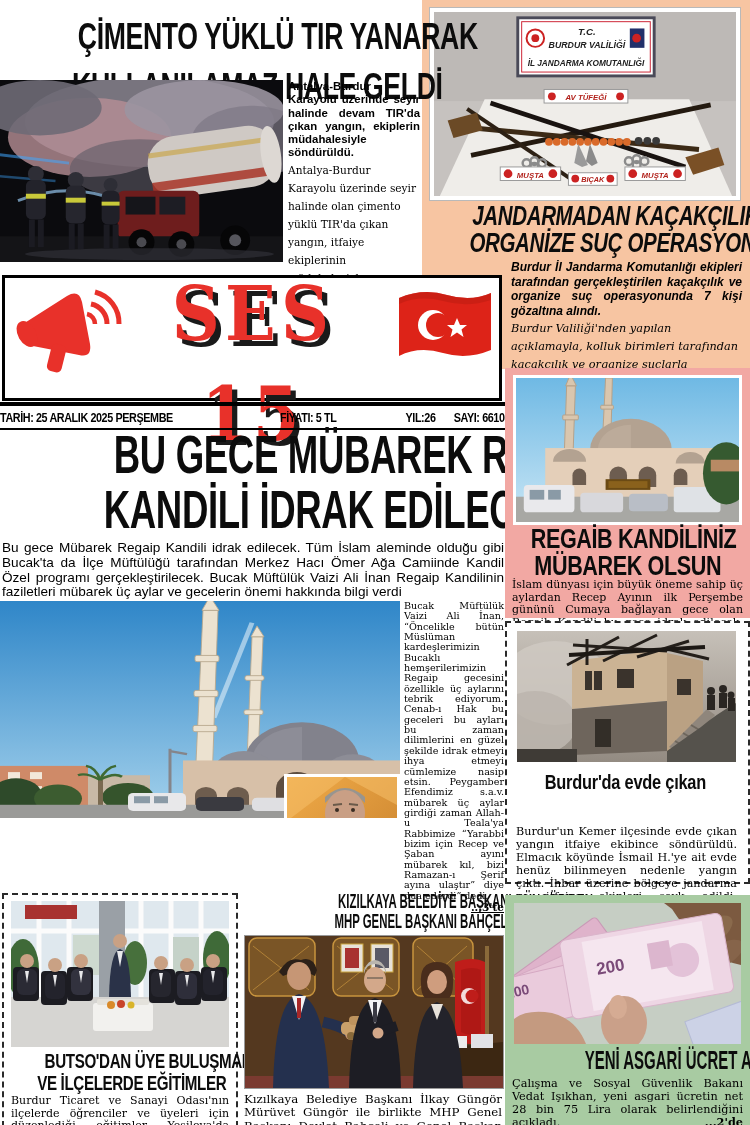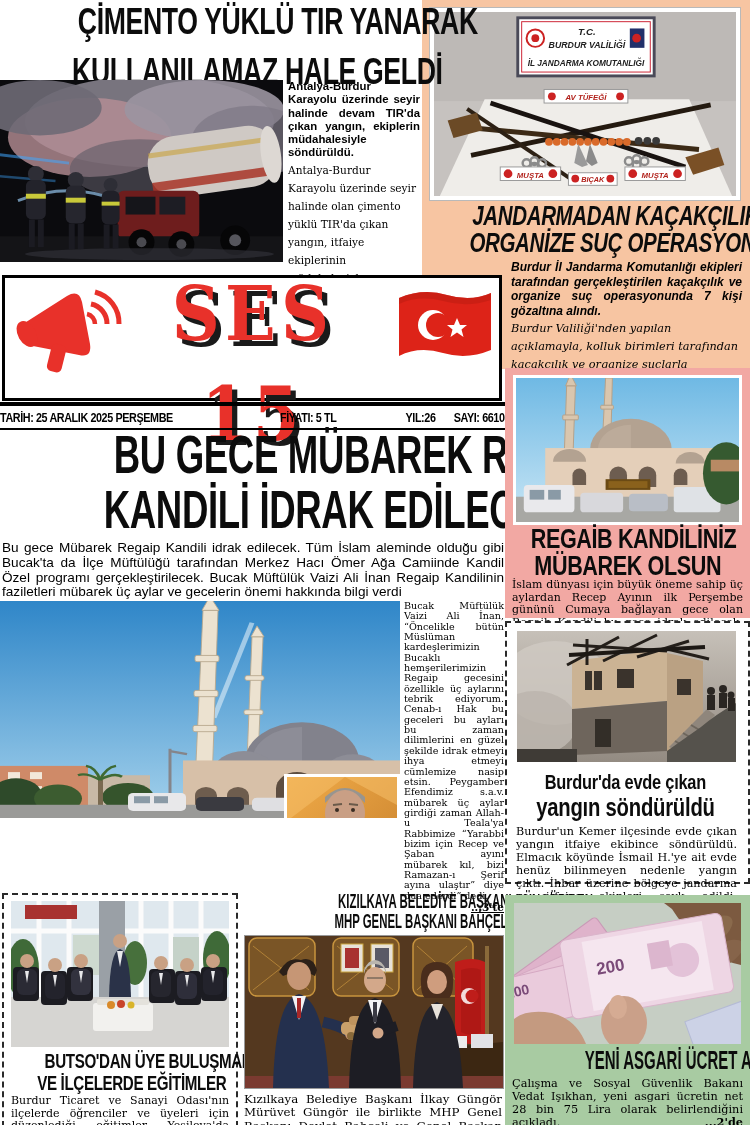--- a/index.html
+++ b/index.html
@@ -100,21 +100,21 @@
       <div class="hl" style="font-size:27px;line-height:25px;"><span class="cond" style="--sx:.76">JANDARMADAN KAÇAKÇILIK VE</span></div>
       <div class="hl" style="font-size:27px;line-height:26px;"><span class="cond" style="--sx:.76">ORGANİZE SUÇ OPERASYONU</span></div>
     </div>
     <div class="abs" style="left:89px;top:260px;width:231px;height:102px;">
       <span class="introtext just" style="display:block;font-size:12px;line-height:14.5px;font-weight:bold;">Burdur İl Jandarma Komutanlığı ekipleri tarafından gerçekleştirilen kaçakçılık ve organize suç operasyonunda 7 kişi gözaltına alındı.</span>
       <span class="serif just" style="display:inline;font-size:11.3px;line-height:13.2px;">Burdur Valiliği'nden yapılan açıklamayla, kolluk birimleri tarafından kaçakçılık ve organize suçlarla mücadele kapsamında yapılan çalışmalara kararlılıkla devam edildiği kamuoyuyla paylaşıldı.</span>
       <span class="more" style="font-size:11.5px;">...2'de</span>
     </div>
   </div>
 
-  <div class="abs headline" style="left:0;top:3px;width:420px;">
+  <div class="abs headline" style="left:0;top:18px;width:420px;">
     <div class="hl" style="font-size:37px;line-height:37px;"><span class="cond" style="--sx:.72">ÇİMENTO YÜKLÜ TIR YANARAK</span></div>
     <div class="hl" style="font-size:37px;line-height:38px;margin-top:13px;"><span class="cond" style="--sx:.72">KULLANILAMAZ HALE GELDİ</span></div>
   </div>
   <div class="abs photo" style="left:0;top:80px;width:283px;height:182px;">
     <svg viewBox="0 0 284 184" preserveAspectRatio="none">
       <rect width="284" height="184" fill="#0b0b0e"></rect>
       <ellipse cx="150" cy="42" rx="125" ry="46" fill="#8c8792" opacity=".85"></ellipse>
       <ellipse cx="90" cy="58" rx="82" ry="40" fill="#b78f96" opacity=".8"></ellipse>
       <ellipse cx="205" cy="30" rx="80" ry="30" fill="#9b95a1" opacity=".9"></ellipse>
       <ellipse cx="40" cy="28" rx="62" ry="28" fill="#6e6a75" opacity=".9"></ellipse>
@@ -389,21 +389,20 @@
           <circle cx="206" cy="58" r="4"></circle>
             <rect x="202" y="62" width="8" height="15"></rect>
           <circle cx="214" cy="64" r="3.5"></circle>
             <rect x="211" y="67" width="7" height="13"></rect>
         </g>
         <rect x="0" y="118" width="60" height="13" fill="#3f3b36"></rect>
       </svg>
     </div>
     <div class="abs headline" style="left:0;top:146px;width:237px;">
       <div class="hl" style="font-size:21px;line-height:25px;"><span class="cond" style="--sx:.78;letter-spacing:-.3px;">Burdur'da evde çıkan</span></div>
-      <div class="hl" style="font-size:26px;line-height:26px;"><span class="cond" style="--sx:.78;letter-spacing:-.3px;">yangın söndürüldü</span></div>
     </div>
     <div class="abs serif just" style="left:9px;top:202px;width:221px;font-size:11.2px;line-height:13px;">
       <span>Burdur'un Kemer ilçesinde evde çıkan yangın itfaiye ekibince söndürüldü. Elmacık köyünde İsmail H.'ye ait evde henüz bilinmeyen nedenle yangın çıktı. İhbar üzerine bölgeye jandarma ve itfaiye ekipleri sevk edildi. Ekiplerin müdahalesiyle yangın söndürülürken, evde maddi hasar oluştu.</span>
       <b style="margin-left:4px;">AA</b>
     </div>
   </div>
 
   <div class="abs dashedbox" style="left:2px;top:893px;width:232px;height:240px;">
     <div class="abs photo" style="left:7px;top:6px;width:218px;height:146px;">
       <svg viewBox="0 0 218 146" preserveAspectRatio="none">

